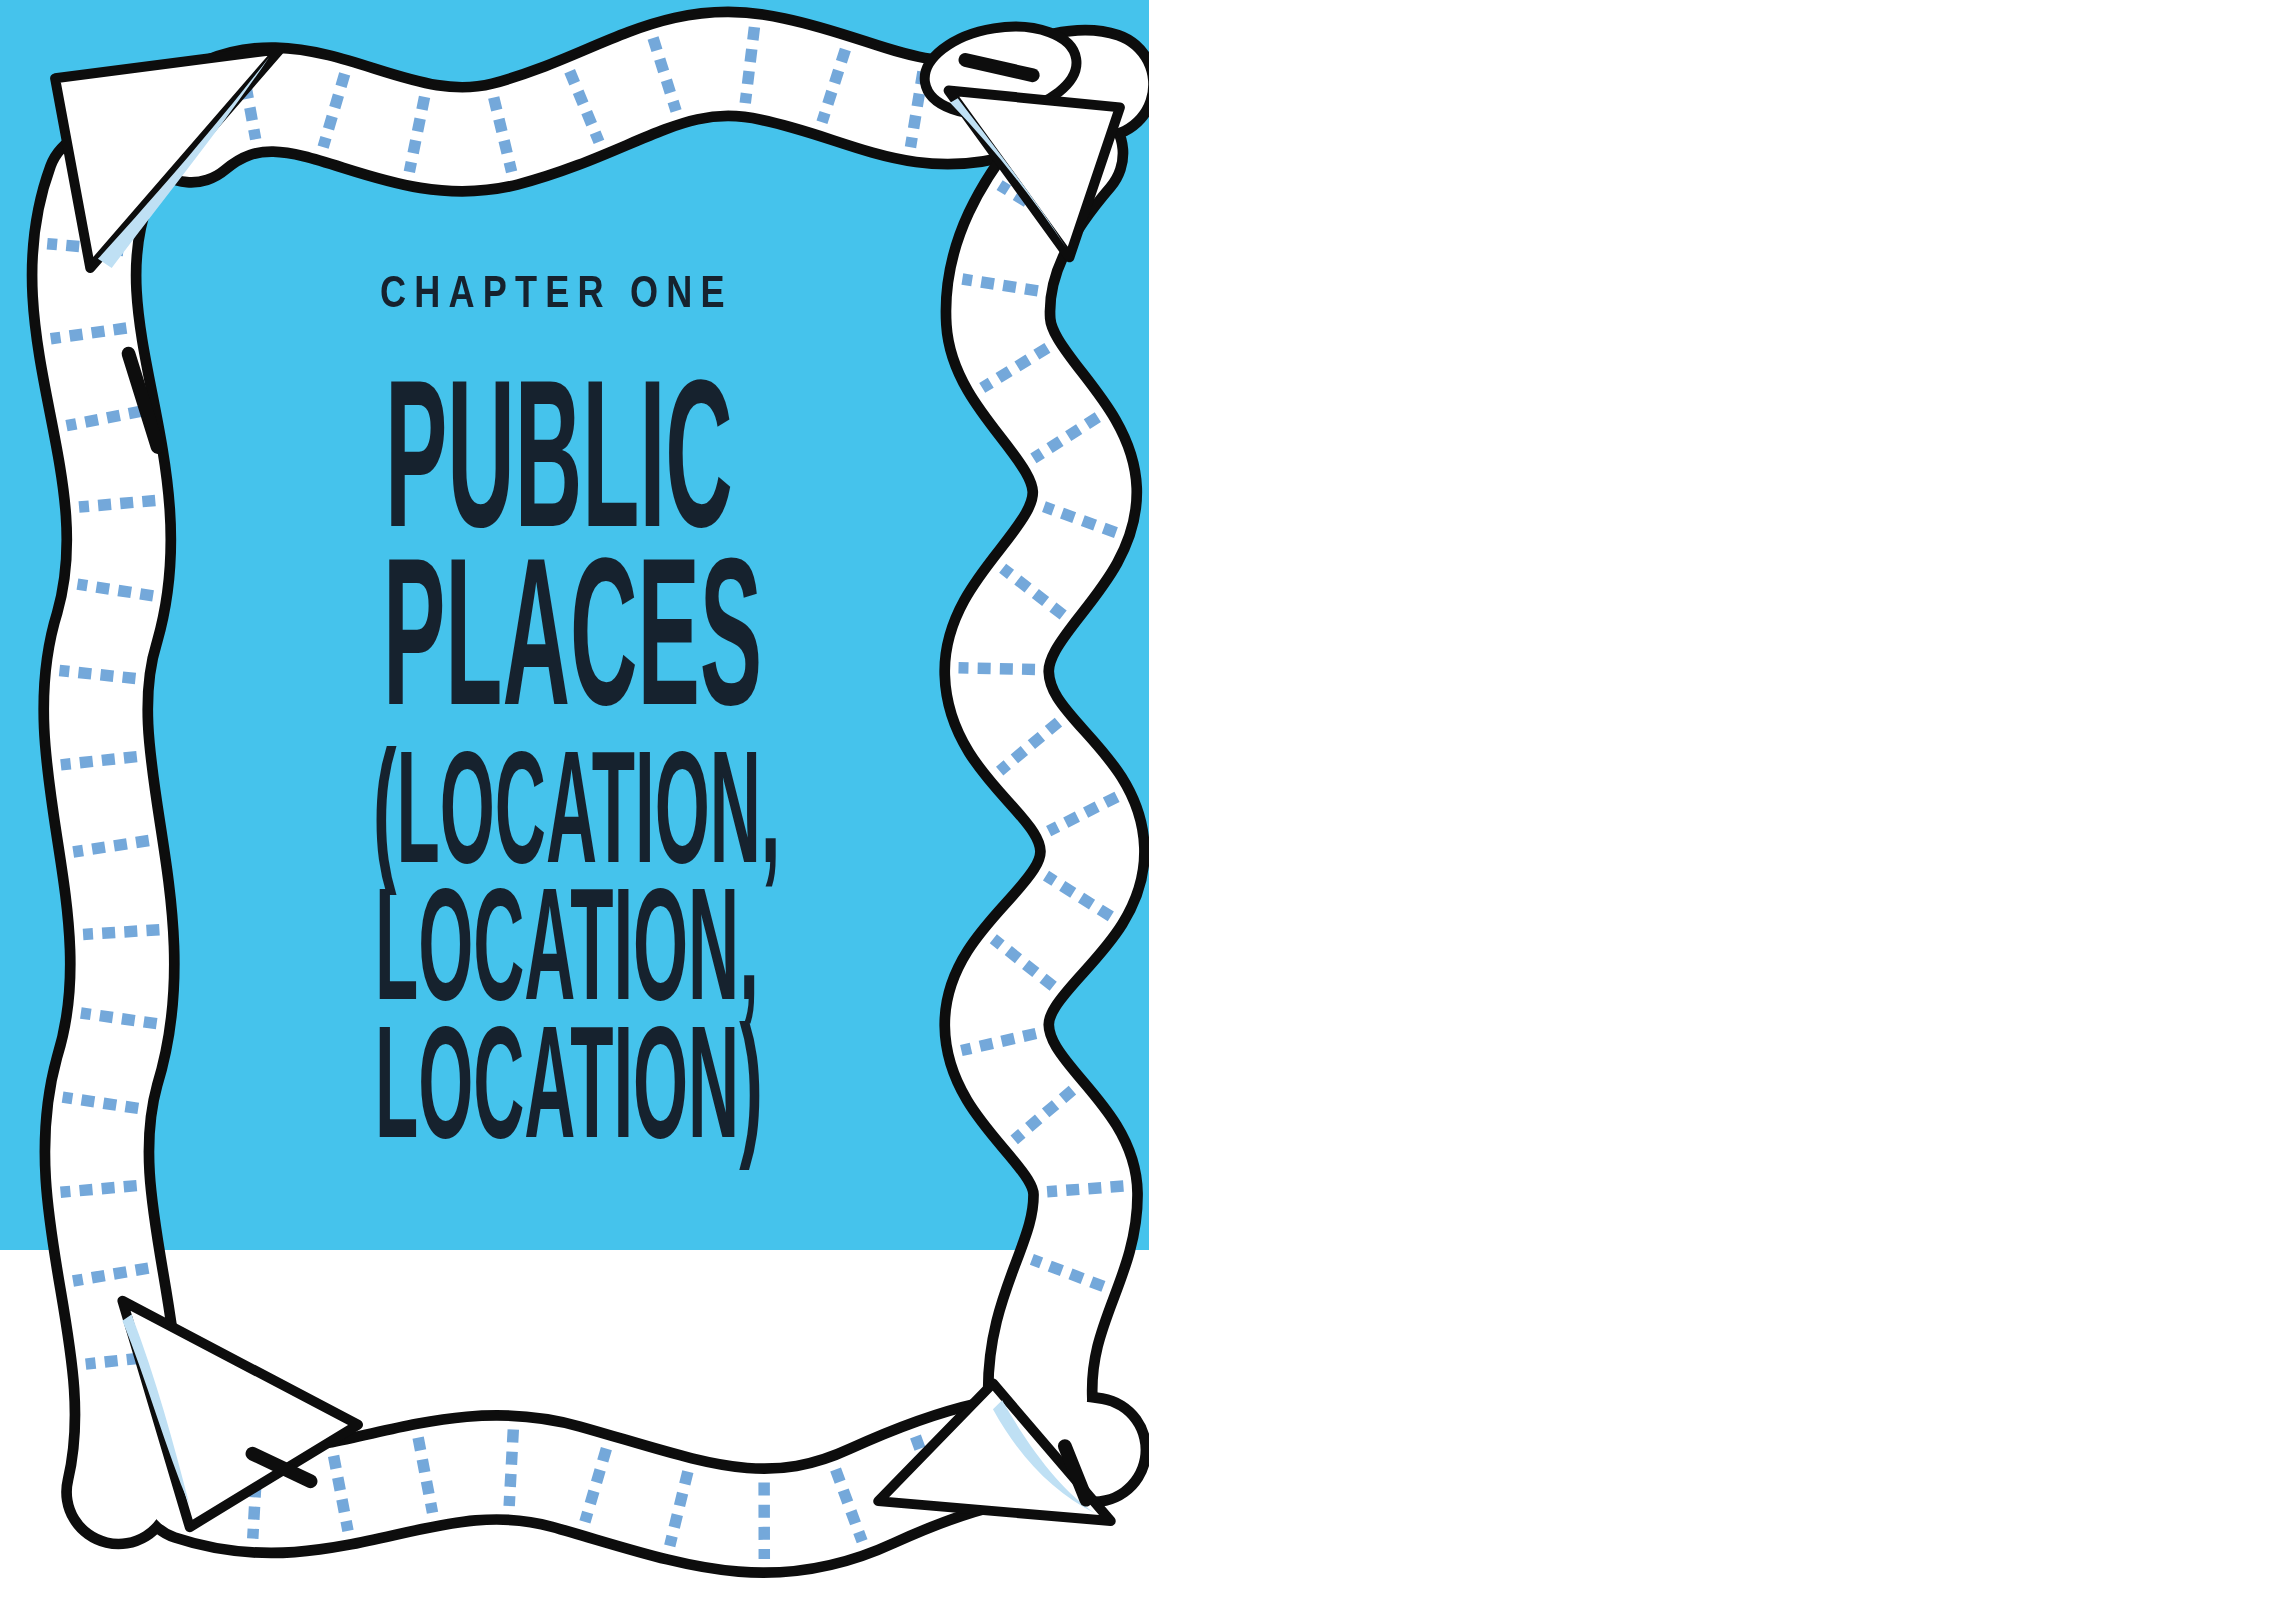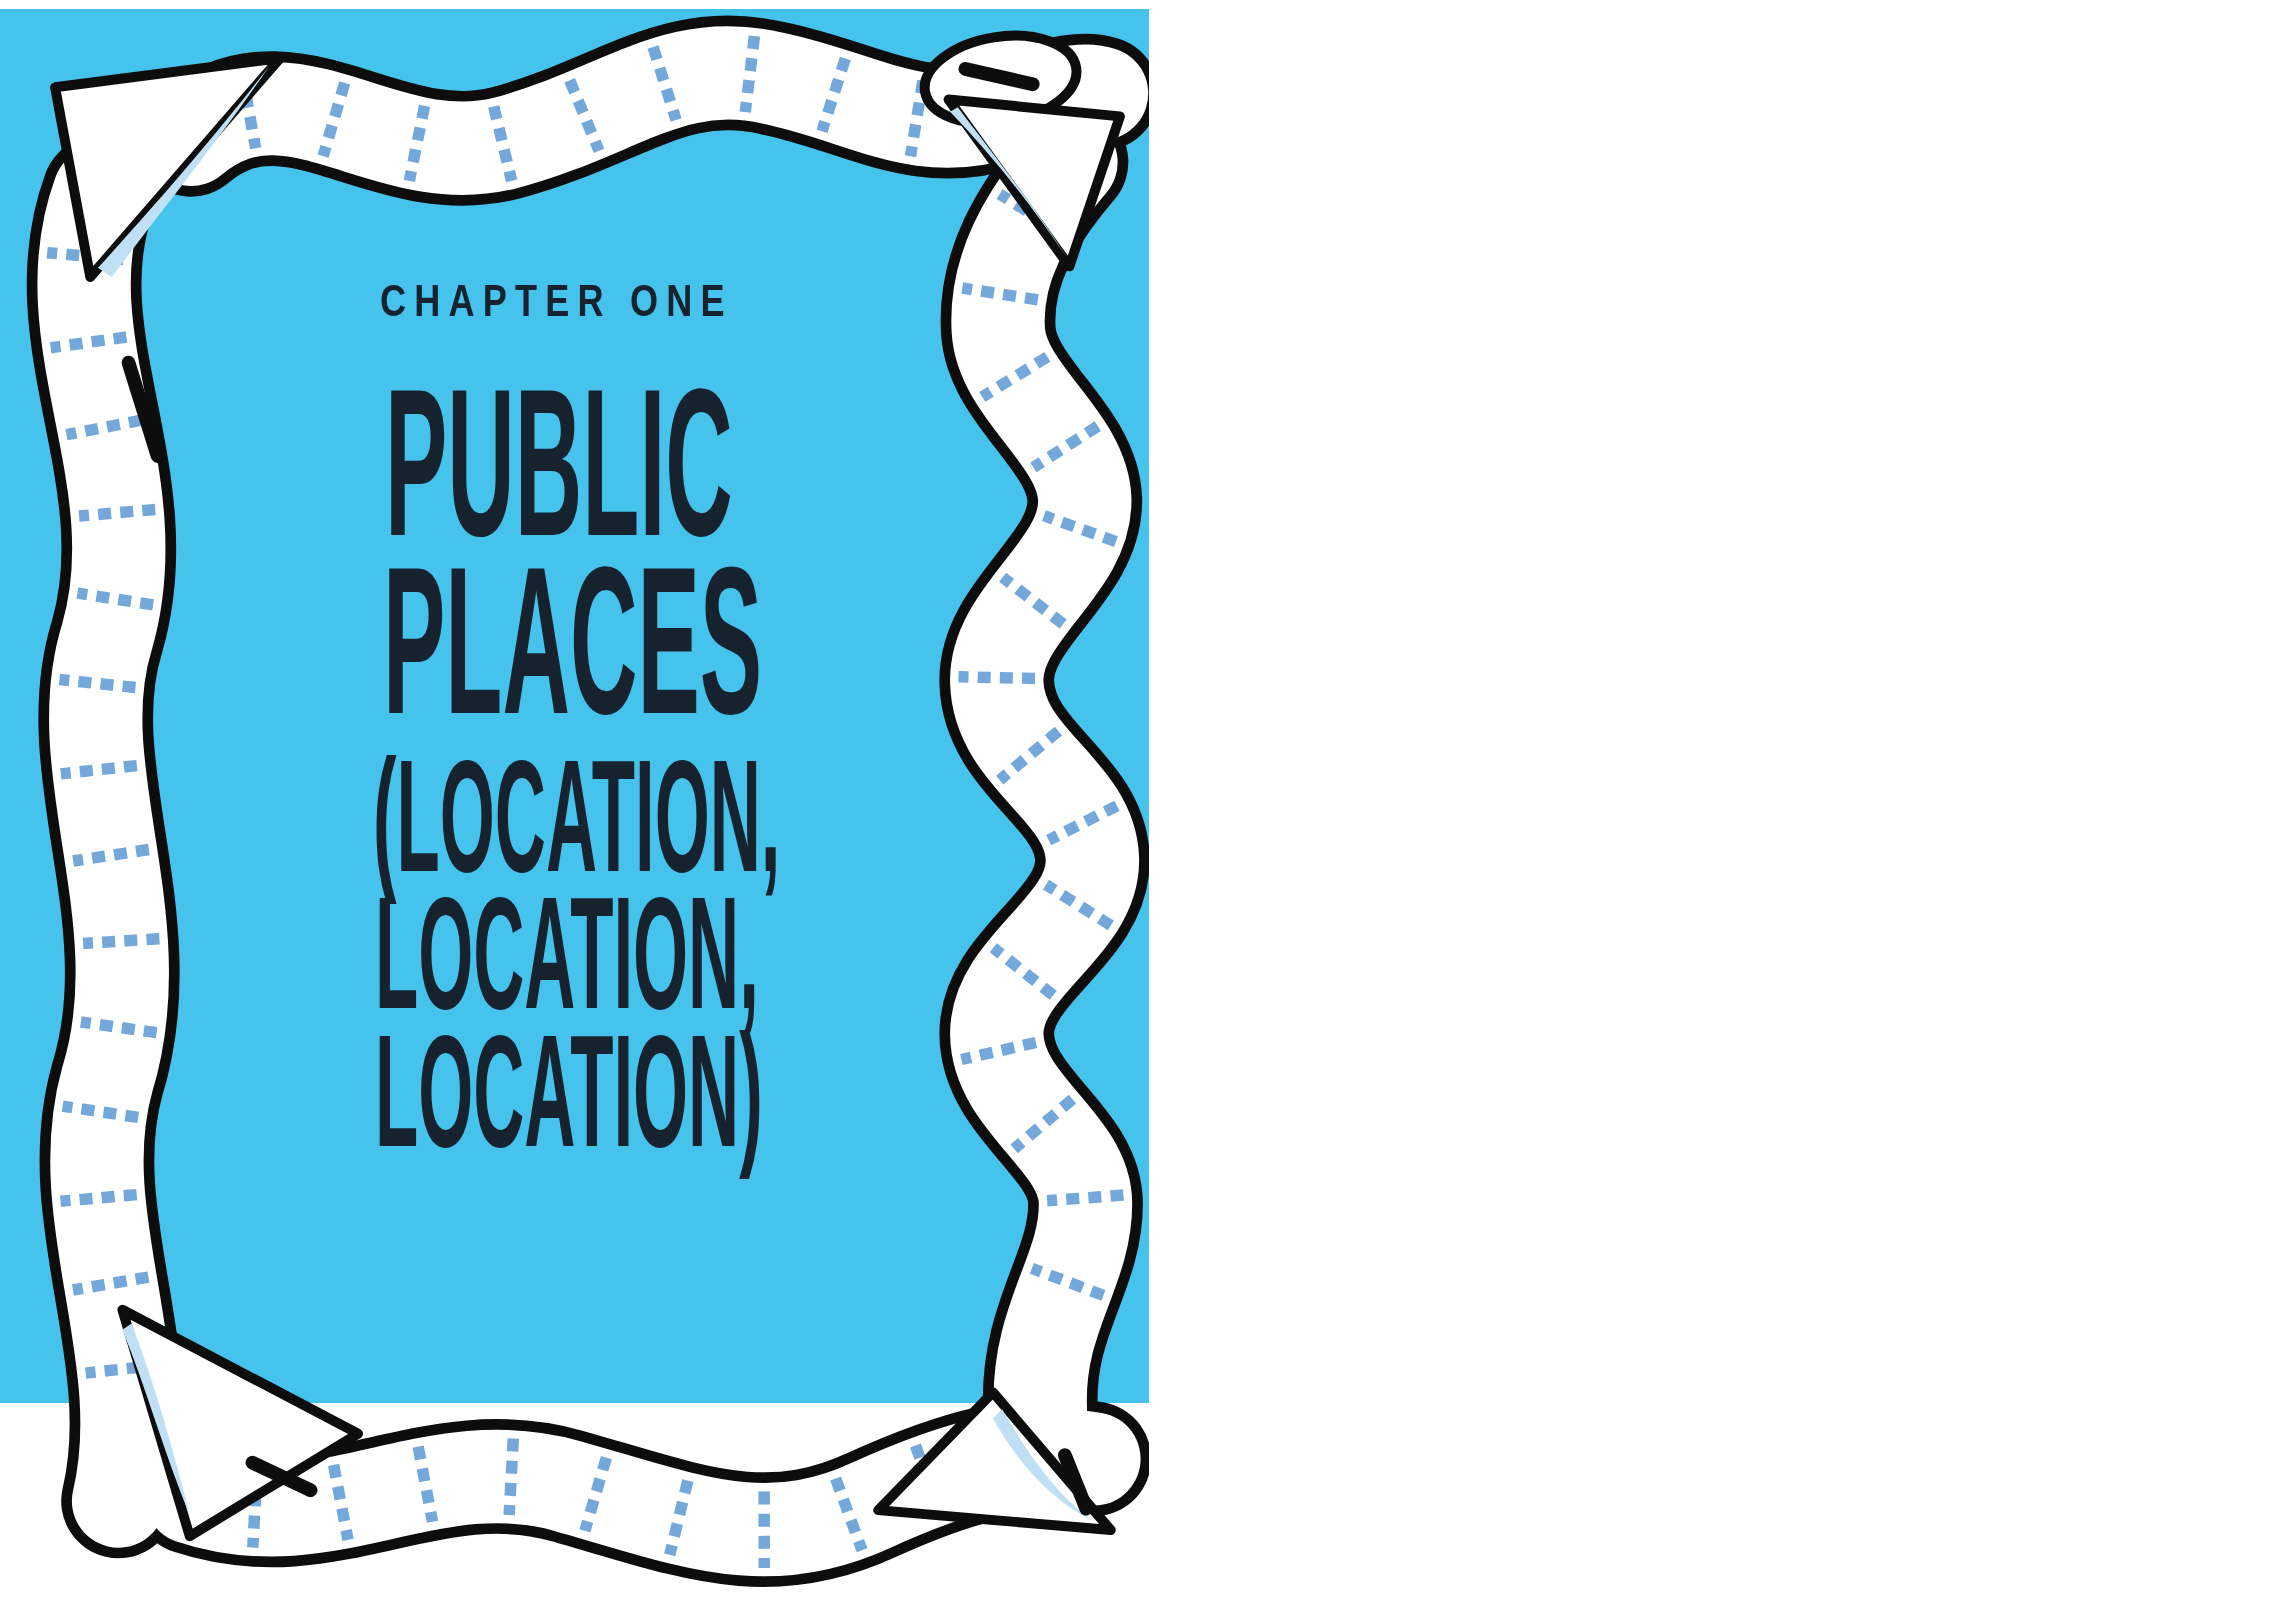--- a/index.html
+++ b/index.html
@@ -1,18 +1,18 @@
 <!DOCTYPE html>
 <html style="--page-blue: #45c3ec; --heading-blue: #4cc1e9; --ink-navy: #16222e; --body-text: #323232; --perforation-blue: #74a8da; --paper-shadow-blue: #bfe0f4; --outline-black: #0d0d0d;font-size:12.2px"><head>
 <meta charset="utf-8">
 <style>
   html,body{margin:0;padding:0;background:#ffffff;}
   .spread{position:relative;width:2295px;height:1607px;background:#fff;overflow:hidden;
           font-family:"Liberation Sans",sans-serif;}
-  .left-page{position:absolute;left:0;top:9px;width:1149px;height:1394px;
+  .left-page{position:absolute;left:0;top:0;width:1149px;height:1250px;
              background:var(--page-blue,#45c3ec);}
   .right-page{position:absolute;left:1149px;top:0;width:1146px;height:1607px;background:#fff;}
   .border-svg{position:absolute;left:0;top:0;width:1149px;height:1607px;display:block;}
 
   
   .band-o{fill:none;stroke:var(--outline-black,#0d0d0d);stroke-width:150;stroke-linecap:round;}
   .band-i{fill:none;stroke:#ffffff;stroke-width:122;stroke-linecap:round;}
   .perf{stroke:var(--perforation-blue,#74a8da);stroke-width:15;stroke-dasharray:17 12;fill:none;}
   .fold{fill:#ffffff;stroke:var(--outline-black,#0d0d0d);stroke-width:13;stroke-linejoin:round;}
   .slot{stroke:var(--outline-black,#0d0d0d);stroke-width:18;stroke-linecap:round;}

